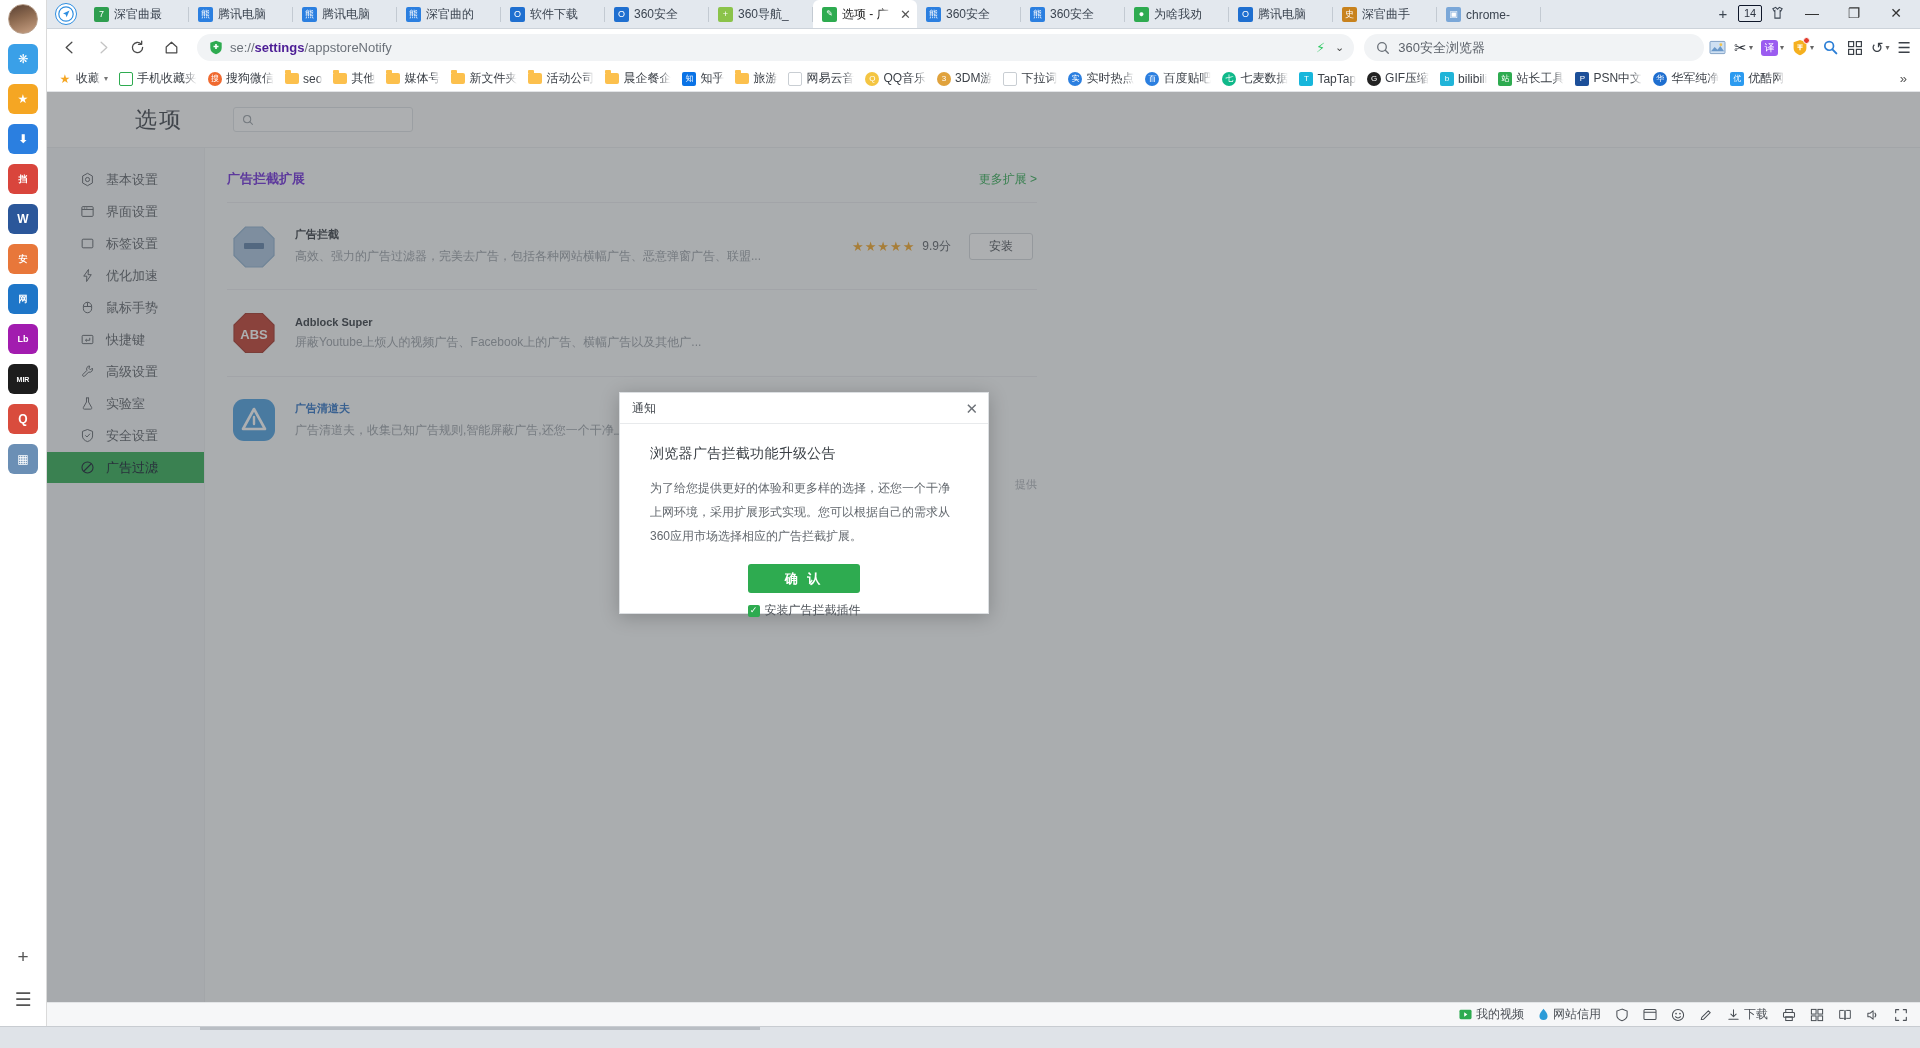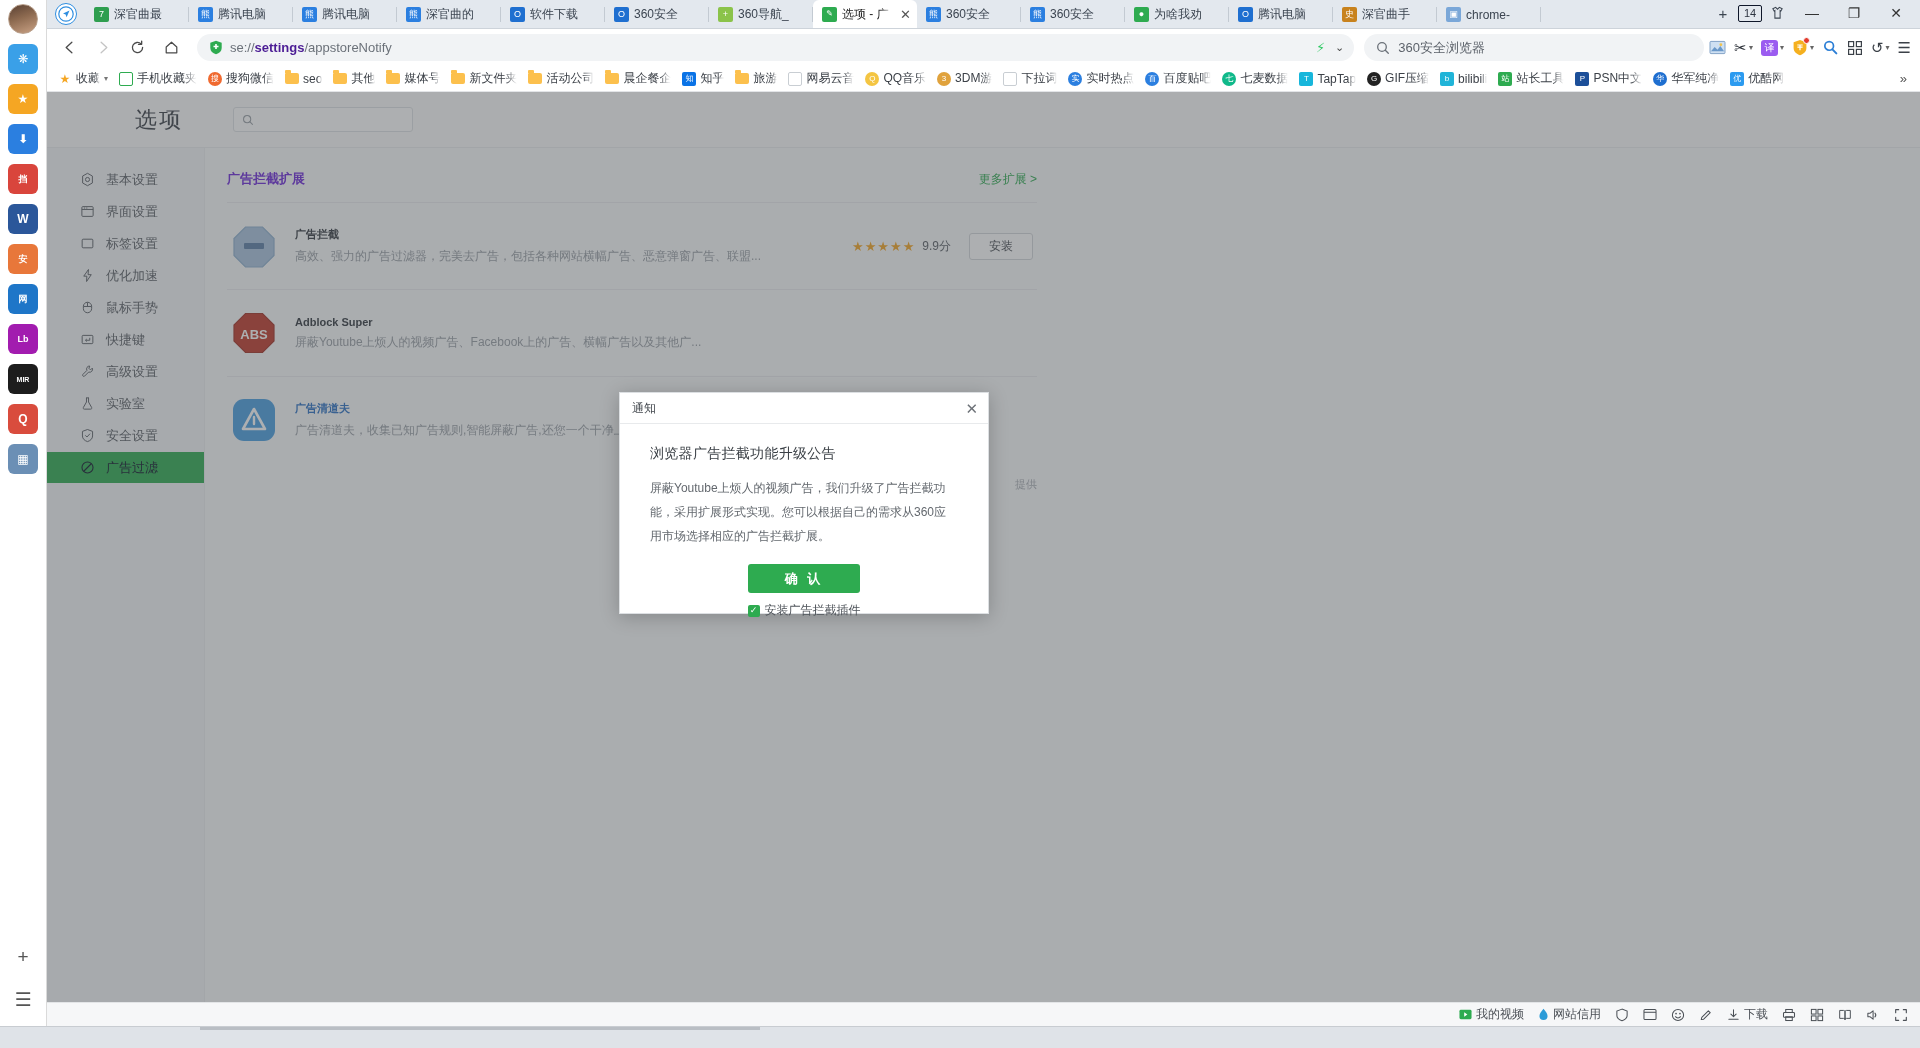--- a/index.html
+++ b/index.html
@@ -757,21 +757,21 @@
       </div>
 
       <div id="scrim"></div>
       <div id="modal">
         <div id="modal-head">
           <span>通知</span>
           <span id="modal-close">✕</span>
         </div>
         <div id="modal-body">
           <div id="modal-h">浏览器广告拦截功能升级公告</div>
-          <div id="modal-p">屏蔽Youtube上烦人的视频广告，我们升级了广告拦截功能，采用扩展形式实现。您可以根据自己的需求从360应用市场选择相应的广告拦截扩展。</div>
+          <div id="modal-p">为了给您提供更好的体验和更多样的选择，还您一个干净上网环境，采用扩展形式实现。您可以根据自己的需求从360应用市场选择相应的广告拦截扩展。</div>
           <div id="modal-actions">
             <span id="confirm-btn">确 认</span>
             <div id="modal-check">
               <span class="cbox">✓</span>
               <span>安装广告拦截插件</span>
             </div>
           </div>
         </div>
       </div>
     </div>

